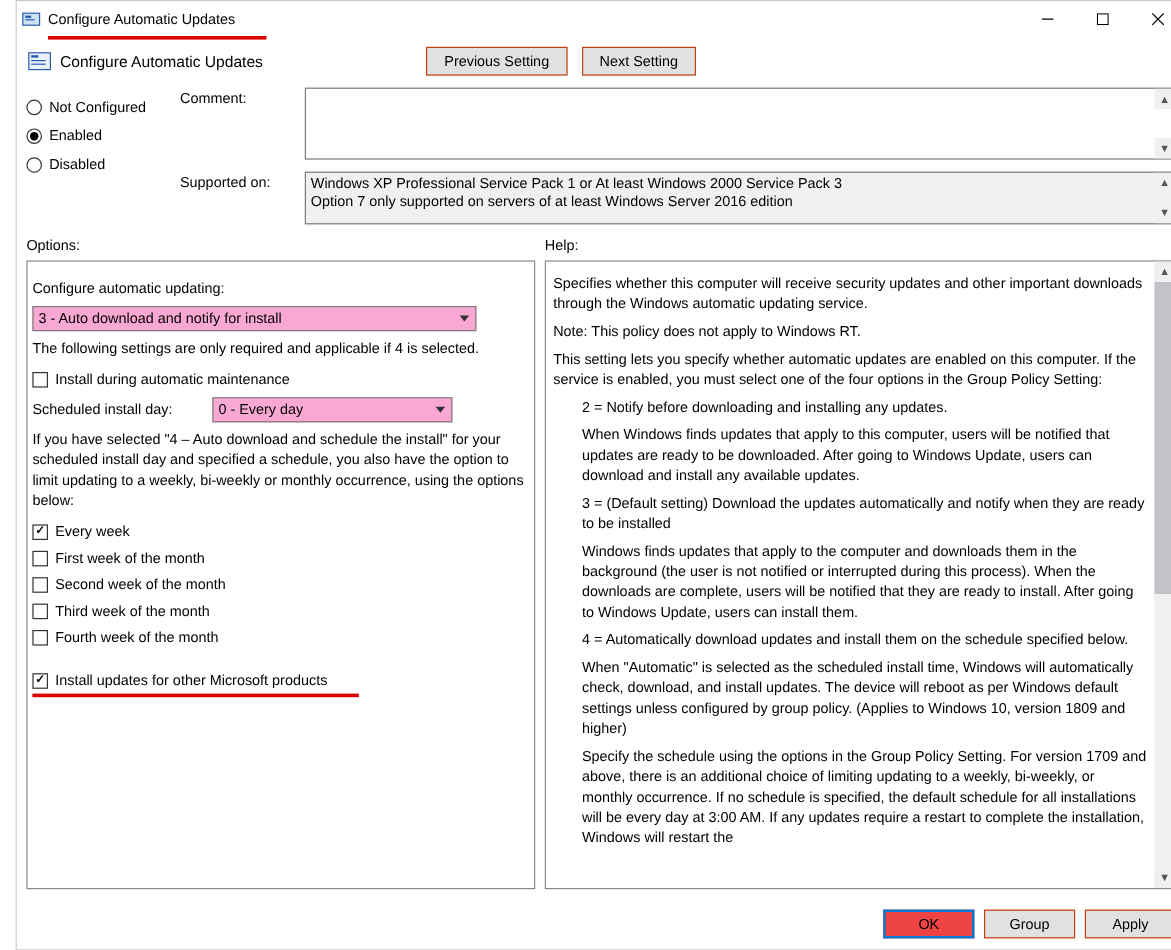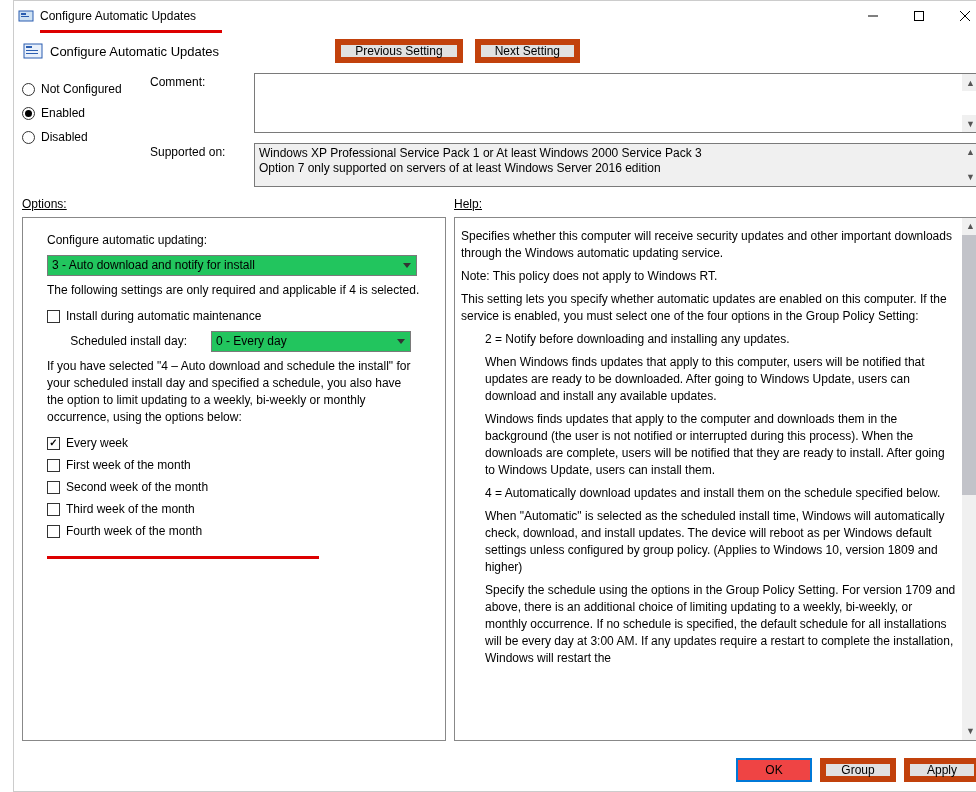--- a/index.html
+++ b/index.html
@@ -9,51 +9,51 @@
   .titlebar-icon { width:16px; height:16px; margin-right:6px; display:flex; align-items:center; justify-content:center; }
   .titlebar-title { flex:0 0 auto; }
   .red-under { height:3px; background:#d00; width:182px; margin-left:26px; margin-top:-1px; }
   .titlebar-spacer { flex:1; }
   .win-controls { display:flex; align-items:flex-start; }
   .win-btn { width:46px; height:28px; display:flex; align-items:center; justify-content:center; }
   .subtitle-row { height:34px; display:flex; align-items:center; padding:6px 8px 4px 8px; border-bottom:0px; }
   .subtitle-icon { width:22px; height:22px; margin-right:6px; display:flex; align-items:center; justify-content:center; font-size:14px; }
   .subtitle-text { flex:0 0 auto; font-size:13px; }
   .nav-buttons { margin-left:auto; margin-right:400px; display:flex; gap:12px; }
-  .btn { height:24px; padding:0 14px; border:6px solid #c2410c; background:#e1e1e1; display:flex; align-items:center; justify-content:center; }
+  .btn { height:24px; padding:0 14px; border:1px solid #c2410c; background:#e1e1e1; display:flex; align-items:center; justify-content:center; }
   .body-top { display:flex; padding:6px 8px 0 8px; gap:8px; }
   .state-col { width:120px; padding-top:4px; }
   .radio-row { display:flex; align-items:center; gap:6px; height:24px;text-align:center; }
   .radio { width:13px; height:13px; border:1px solid #333; border-radius:50%; display:flex; align-items:center; justify-content:center; }
   .radio.checked::after { content:""; width:7px; height:7px; border-radius:50%; background:#000; }
   .mid-col { flex:1; display:flex; flex-direction:column; gap:10px; }
   .field-row { display:flex; align-items:flex-start; gap:6px; }
   .field-label { width:98px; padding-top:2px; }
   .textarea { flex:1; height:60px; border:1px solid #7a7a7a; background:#fff; position:relative; }
   .supported-box { flex:1; height:44px; border:1px solid #7a7a7a; background:#f0f0f0; padding:2px 16px 2px 4px; position:relative; line-height:15px; }
   .scroll-arrow { position:absolute; right:0; width:17px; height:17px; background:#f0f0f0; display:flex; align-items:center; justify-content:center; color:#555; font-size:9px; }
   .scroll-arrow.up { top:0; }
   .scroll-arrow.down { bottom:0; }
   .mid-split { display:flex; padding:10px 8px 0 8px; gap:8px; }
-  .pane-header { height:20px;text-decoration:underline; }
+  .pane-header { height:20px; }
   .panes { display:flex; flex:1; padding:0 8px 8px 8px; gap:8px; min-height:0; }
-  .options-pane { width:424px; border:1px solid #888; padding:8px 24px; overflow:auto; position:relative; line-height:17px; }
+  .options-pane { width:424px; border:1px solid #888; padding:8px 4px; overflow:auto; position:relative; line-height:17px; }
   .help-pane { flex:1; border:1px solid #888; padding:4px 6px 4px 6px; overflow:hidden; position:relative; line-height:17px; }
   .help-inner { position:absolute; top:4px; left:6px; right:22px; }
   .help-scrollbar { position:absolute; top:0; right:0; bottom:0; width:17px; background:#f0f0f0; }
   .help-thumb { position:absolute; top:17px; right:0; width:17px; height:260px; background:#c2c3c9; }
-  .select { height:21px; border:1px solid #7a7a7a; background:#22c55e; display:flex; align-items:center; padding:0 18px 0 4px; position:relative; }
+  .select { height:21px; border:1px solid #7a7a7a; background:#f9a8d4; display:flex; align-items:center; padding:0 18px 0 4px; position:relative; }
   .select::after { content:""; position:absolute; right:5px; top:7px; width:0; height:0; border-left:4px solid transparent; border-right:4px solid transparent; border-top:5px solid #333; }
   .select.wide { width:370px; }
   .select.med { width:200px; }
   .select.small { width:108px; }
   .chk-row { display:flex; align-items:center; gap:6px; height:22px; }
   .chk { width:13px; height:13px; border:1px solid #333; background:#fff; display:flex; align-items:center; justify-content:center; font-size:10px; line-height:10px; }
   .chk.checked::after { content:"✓"; font-weight:bold; }
-  .opt-row { display:flex; align-items:center; gap:24px; margin:4px 0;text-align:right; }
+  .opt-row { display:flex; align-items:center; gap:10px; margin:4px 0; }
   .opt-label { width:140px; }
   .para { margin:6px 0; }
   .indent { padding-left:24px; }
   .footer { height:42px; display:flex; align-items:center; justify-content:flex-end; padding:0 8px; gap:8px; }
   .footer .btn { width:76px; justify-content:center; }
   .btn.primary { border:2px solid #0078d7; background:#ef4444; }
   .red-under2 { height:3px; background:#d00; width:272px; margin-top:0px; }
 </style>
 </head>
 <body>
@@ -180,30 +180,35 @@
       </div>
       <div class="chk-row">
         <div class="chk"></div>
         <span>Third week of the month</span>
       </div>
       <div class="chk-row">
         <div class="chk"></div>
         <span>Fourth week of the month</span>
       </div>
       <div style="height:14px"></div>
+      <div class="chk-row">
+        <div class="chk checked"></div>
+        <span>Install updates for other Microsoft products</span>
+      </div>
       <div class="red-under2"></div>
     </div>
 
     <div class="help-pane">
       <div class="help-inner">
         <div class="para">Specifies whether this computer will receive security updates and other important downloads through the Windows automatic updating service.</div>
         <div class="para">Note: This policy does not apply to Windows RT.</div>
         <div class="para">This setting lets you specify whether automatic updates are enabled on this computer. If the service is enabled, you must select one of the four options in the Group Policy Setting:</div>
         <div class="para indent">2 = Notify before downloading and installing any updates.</div>
         <div class="para indent">When Windows finds updates that apply to this computer, users will be notified that updates are ready to be downloaded. After going to Windows Update, users can download and install any available updates.</div>
+        <div class="para indent">3 = (Default setting) Download the updates automatically and notify when they are ready to be installed</div>
         <div class="para indent">Windows finds updates that apply to the computer and downloads them in the background (the user is not notified or interrupted during this process). When the downloads are complete, users will be notified that they are ready to install. After going to Windows Update, users can install them.</div>
         <div class="para indent">4 = Automatically download updates and install them on the schedule specified below.</div>
         <div class="para indent">When "Automatic" is selected as the scheduled install time, Windows will automatically check, download, and install updates. The device will reboot as per Windows default settings unless configured by group policy. (Applies to Windows 10, version 1809 and higher)</div>
         <div class="para indent">Specify the schedule using the options in the Group Policy Setting. For version 1709 and above, there is an additional choice of limiting updating to a weekly, bi-weekly, or monthly occurrence. If no schedule is specified, the default schedule for all installations will be every day at 3:00 AM. If any updates require a restart to complete the installation, Windows will restart the</div>
       </div>
       <div class="help-scrollbar">
         <div class="scroll-arrow up" style="position:absolute;top:0">▲</div>
         <div class="help-thumb"></div>
         <div class="scroll-arrow down" style="position:absolute;bottom:0">▼</div>
       </div>

